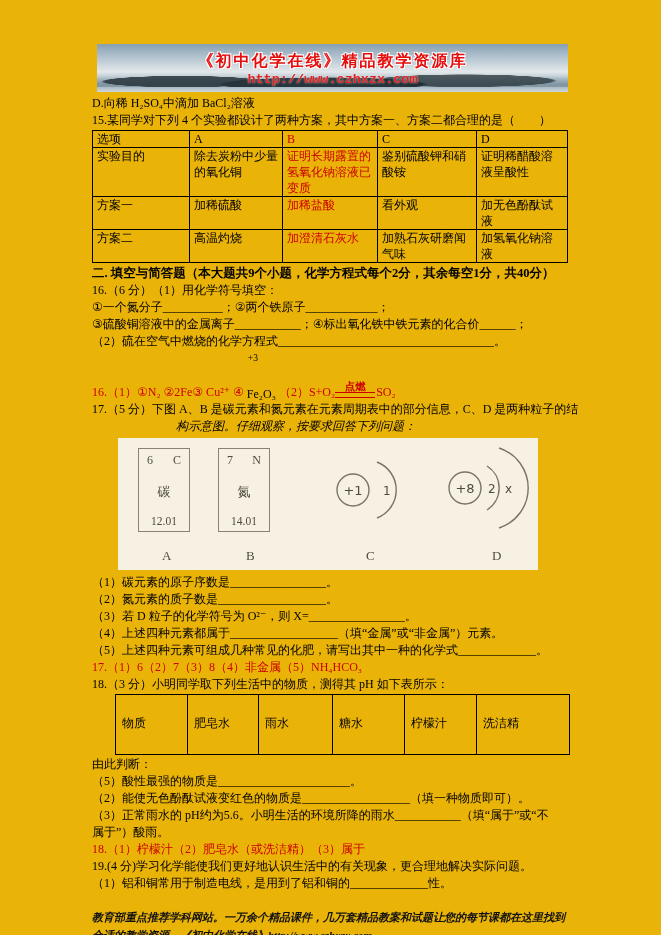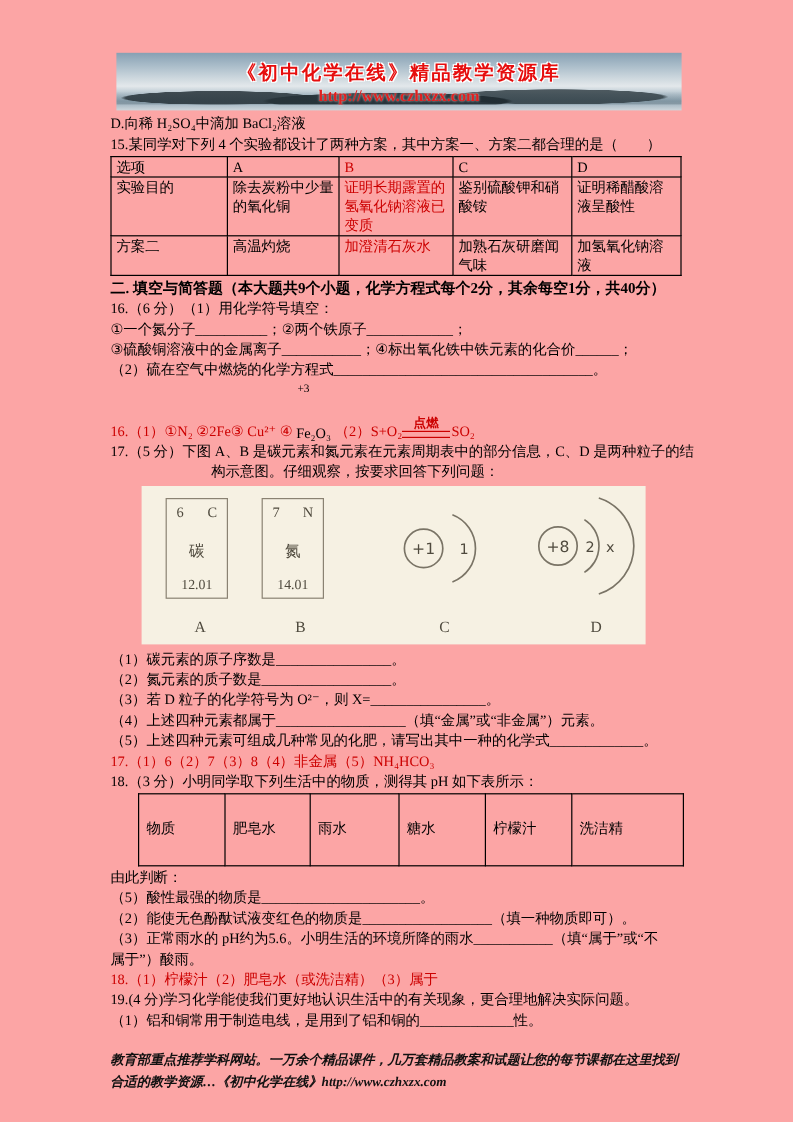--- a/index.html
+++ b/index.html
@@ -1,31 +1,31 @@
 <!DOCTYPE html>
 <html><head>
 <meta charset="utf-8">
 <style>
   html,body{margin:0;padding:0;background:#fff;}
-  #page{position:relative;width:661px;height:935px;background:#fca5a5;overflow:hidden;
+  #page{position:relative;width:661px;height:935px;background:#eab308;overflow:hidden;
         font-family:"Liberation Serif","DejaVu Sans",serif;color:#000;}
   
   .banner{position:absolute;left:97px;top:44px;width:471px;height:48px;overflow:hidden;
     background:linear-gradient(180deg,#87a0b3 0%,#a9bcc9 22%,#cfd9df 45%,#e3e8eb 58%,#b3c3cd 72%,#95abb9 84%,#cdd6db 100%);}
   .banner-hills{position:absolute;left:0;bottom:5px;width:100%;height:18px;
     background:
       radial-gradient(140px 10px at 18% 70%,rgba(40,52,58,.85) 55%,transparent 58%),
       radial-gradient(180px 12px at 48% 85%,rgba(30,42,48,.9) 55%,transparent 58%),
       radial-gradient(160px 11px at 78% 65%,rgba(45,58,64,.8) 55%,transparent 58%),
       linear-gradient(180deg,transparent 40%,rgba(70,90,100,.35) 100%);}
   .banner-title{position:relative;text-align:center;margin-top:7px;font-size:16px;font-weight:bold;
     color:#e60d0d;letter-spacing:2px;
     text-shadow:1px 1px 0 #fff,-1px -1px 0 #fff,1px -1px 0 #fff,-1px 1px 0 #fff;}
   .banner-url{position:relative;text-align:center;margin-top:0px;font-size:13.5px;font-weight:bold;
-    color:#e02020;text-shadow:0 0 2px rgba(255,255,255,.85);}
+    color:#e02020;text-shadow:0 0 2px rgba(255,255,255,.85);font-family:Liberation Mono, monospace;}
   
   .content{position:absolute;left:92px;top:95px;width:480px;}
   .line{font-size:12px;line-height:17px;white-space:nowrap;}
   .bold{font-weight:bold;font-size:12.5px;}
   .red{color:#cc0000;}
   
   table{border-collapse:collapse;table-layout:fixed;}
   td{border:1px solid #000;font-size:12px;line-height:16px;padding:0 4px;vertical-align:top;}
   .exp-table{width:475px;margin:1px 0 2px 0;}
   .ph-table{width:454px;margin:1px 0 1px 23px;}
@@ -87,20 +87,27 @@
         <td>D</td>
       </tr>
       <tr>
         <td>实验目的</td>
         <td>除去炭粉中少量的氧化铜</td>
         <td class="red">证明长期露置的氢氧化钠溶液已变质</td>
         <td>鉴别硫酸钾和硝酸铵</td>
         <td>证明稀醋酸溶液呈酸性</td>
       </tr>
       <tr>
+        <td>方案一</td>
+        <td>加稀硫酸</td>
+        <td class="red">加稀盐酸</td>
+        <td>看外观</td>
+        <td>加无色酚酞试液</td>
+      </tr>
+      <tr>
         <td>方案二</td>
         <td>高温灼烧</td>
         <td class="red">加澄清石灰水</td>
         <td>加熟石灰研磨闻气味</td>
         <td>加氢氧化钠溶液</td>
       </tr>
     </tbody>
       </table>
 
     <div class="line bold">二. 填空与简答题（本大题共9个小题，化学方程式每个2分，其余每空1分，共40分）</div>
@@ -118,21 +125,21 @@
       </span>
       <span>（2）S+O₂</span>
       <span class="cond-stack">
         <span class="cond">点燃</span>
         <span class="dbl-rule"></span>
       </span>
       <span>SO₂</span>
     </div>
 
     <div class="line">17.（5 分）下图 A、B 是碳元素和氮元素在元素周期表中的部分信息，C、D 是两种粒子的结</div>
-    <div class="line" style="margin-left:84px;">构示意图。仔细观察，按要求回答下列问题：</div>
+    <div class="line" style="margin-left:84px;font-style:italic;">构示意图。仔细观察，按要求回答下列问题：</div>
 
     <div class="figure">
       <div class="el-card" style="left:20px;top:10px;">
         <div class="el-top">
           <span>6</span>
           <span>C</span>
         </div>
         <div class="el-name">碳</div>
         <div class="el-mass">12.01</div>
       </div>

